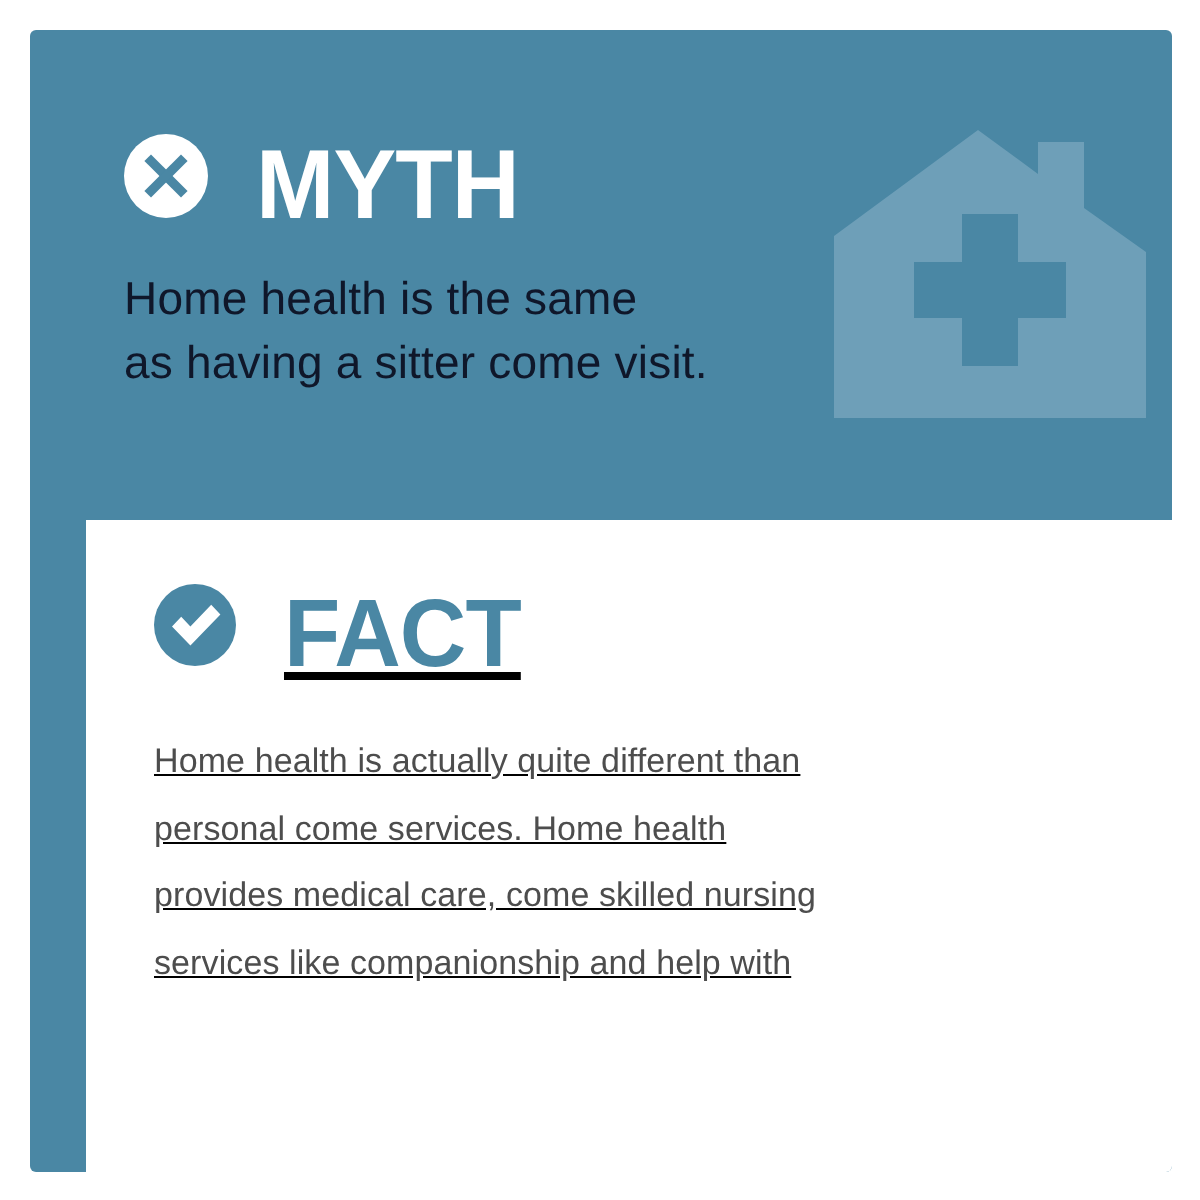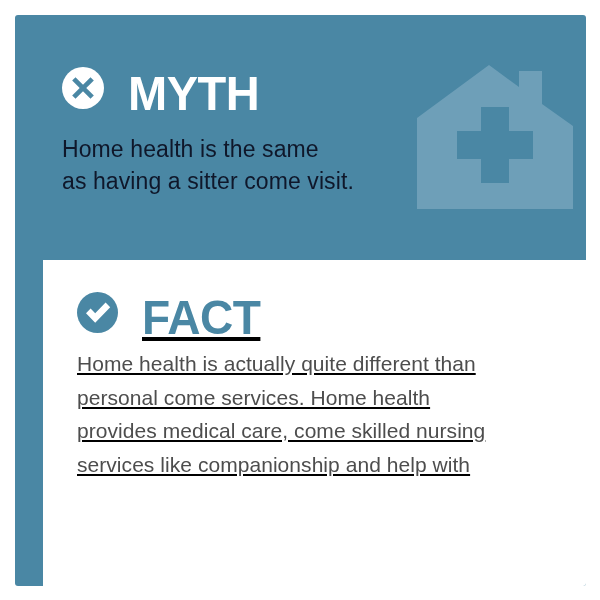--- a/index.html
+++ b/index.html
@@ -125,23 +125,23 @@
     font-weight: bold;
     color: #4a87a4;
     letter-spacing: -0.5px;
     line-height: 52px;
     transform: scaleX(0.96);
     transform-origin: left center;
     white-space: nowrap;
   }
 
   .fact-body {
-    margin-top: 1px;
+    margin-top: 18px;
     font-family: "Liberation Sans", sans-serif;
-    font-size: 21px;
+    font-size: 17px;
     line-height: 33.5px;
     color: #4d4d4d;
     letter-spacing: 0.05px;
     width: 490px;
   }
   .fact-body .line { display: block; white-space: nowrap; }
 </style>
 </head>
 <body>
 

